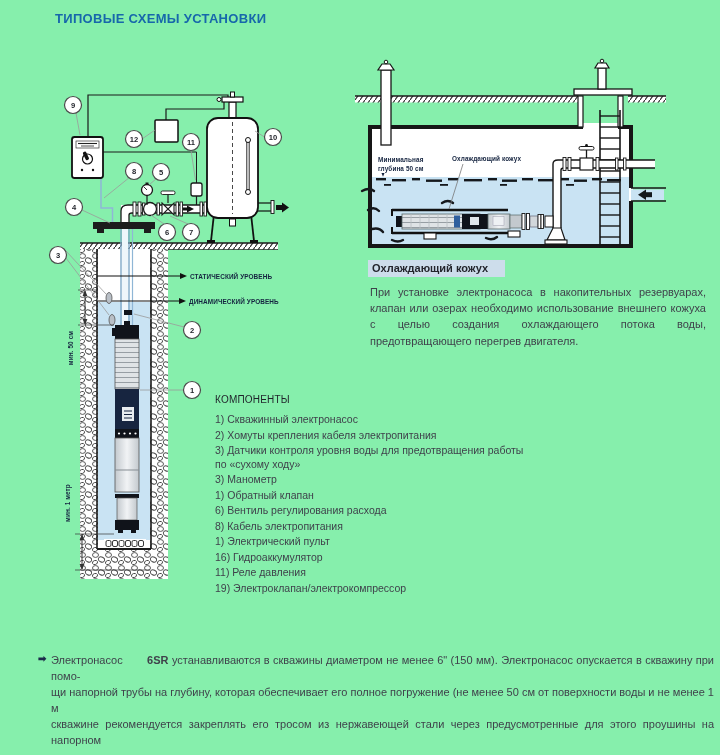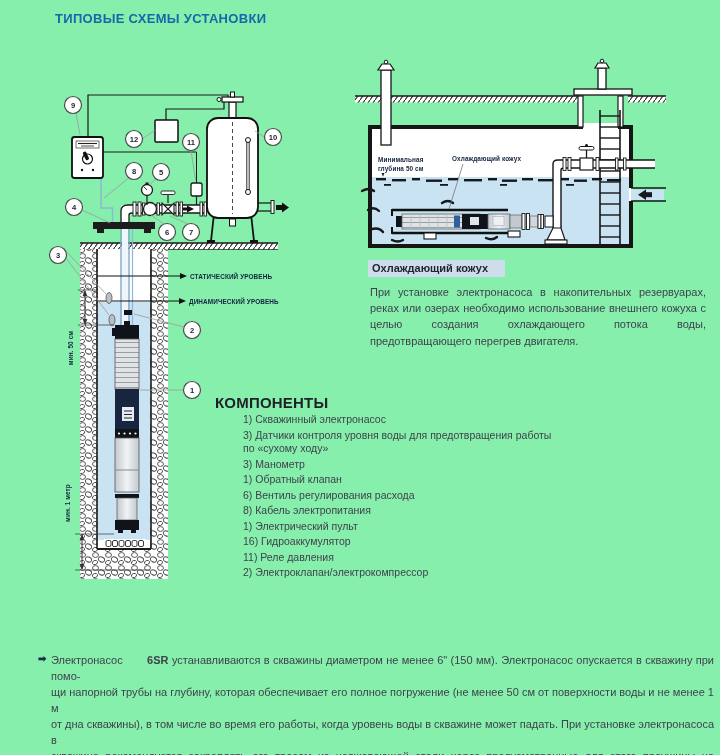--- a/index.html
+++ b/index.html
@@ -8,23 +8,23 @@
   .page-title{position:absolute;left:55px;top:11px;font-size:13px;font-weight:bold;
         color:#1767ab;letter-spacing:.3px;}
   svg text{font-family:"Liberation Sans",sans-serif;}
   .dlabel{font-size:6.4px;font-weight:bold;fill:#14233f;letter-spacing:.1px;}
   .callout-num{font-size:7.6px;font-weight:bold;fill:#23252c;text-anchor:middle;}
   .cooling-heading{position:absolute;left:368px;top:260px;width:133px;height:17px;
         background:#cdddeb;font-size:11px;font-weight:bold;color:#23252c;
         line-height:17px;padding-left:4px;}
   .cooling-body{position:absolute;left:370px;top:284px;width:336px;font-size:11px;
         line-height:16.2px;text-align:justify;color:#3f424b;}
-  .comp-heading{position:absolute;left:215px;top:394px;font-size:15px;
-        font-weight:bold;color:#1f2129;letter-spacing:.2px;text-align:right;}
-  .comp-list{position:absolute;left:215px;top:413px;width:312px;margin-left:28px;}
+  .comp-heading{position:absolute;left:215px;top:394px;font-size:10px;
+        font-weight:normal;color:#1f2129;letter-spacing:.2px;text-align:right;}
+  .comp-list{position:absolute;left:215px;top:413px;width:312px;}
   .comp-item{font-size:10.5px;line-height:13.5px;margin-bottom:2px;color:#3f424b;
         max-width:310px;}
   .footnote{position:absolute;left:38px;top:652px;width:676px;}
   .fn-marker{position:absolute;left:0;top:1px;font-size:10px;color:#1b2a4a;
         font-weight:bold;}
   .fn-line{font-size:11px;line-height:16px;color:#3f424b;padding-left:13px;
         text-align:justify;text-align-last:justify;}
   .fn-bold{font-weight:bold;margin-left:21px;}
 </style>
 </head>
@@ -459,38 +459,38 @@
     <g>
       <text x="28" y="104" class="dlabel">Минимальная</text>
       <text x="28" y="113" class="dlabel">глубина 50 см</text>
       <polygon points="31.5,115 34.5,115 33,118.8" fill="#14233f"></polygon>
       <text x="102" y="103" class="dlabel">Охлаждающий кожух</text>
       <line x1="113" y1="106" x2="99" y2="151" stroke="#777" stroke-width="0.8"></line>
     </g>
   </svg>
 
   <div class="cooling-heading">Охлаждающий кожух</div>
-  <div class="cooling-body">При установке электронасоса в накопительных резервуарах, реках или озерах необходимо использование внешнего кожуха с целью создания охлаждающего потока воды, предотвращающего перегрев двигателя.</div>
+  <div class="cooling-body">При установке электронасоса в накопительных резервуарах, клапан или озерах необходимо использование внешнего кожуха с целью создания охлаждающего потока воды, предотвращающего перегрев двигателя.</div>
 
   <div class="comp-heading">КОМПОНЕНТЫ</div>
   <div class="comp-list">
     <div class="comp-item">1) Скважинный электронасос</div>
+    <div class="comp-item">2) Хомуты крепления кабеля электропитания</div>
     <div class="comp-item">3) Датчики контроля уровня воды для предотвращения работы по «сухому ходу»</div>
     <div class="comp-item">3) Манометр</div>
     <div class="comp-item">1) Обратный клапан</div>
     <div class="comp-item">6) Вентиль регулирования расхода</div>
     <div class="comp-item">8) Кабель электропитания</div>
     <div class="comp-item">1) Электрический пульт</div>
     <div class="comp-item">16) Гидроаккумулятор</div>
     <div class="comp-item">11) Реле давления</div>
-    <div class="comp-item">2) Электроклапан/электрокомпрессор</div>
+    <div class="comp-item">19) Электроклапан/электрокомпрессор</div>
   </div>
 
   <div class="footnote">
     <span class="fn-marker">➡</span>
     <div class="fn-line"><span>Электронасос </span><span class="fn-bold">6SR</span><span> устанавливаются в скважины диаметром не менее 6" (150 мм). Электронасос опускается в скважину при помо-</span></div>
     <div class="fn-line">щи напорной трубы на глубину, которая обеспечивает его полное погружение (не менее 50 см от поверхности воды и не менее 1 м</div>
-    <div class="fn-line">от дна скважины), в том числе во время его работы, когда уровень воды в скважине может падать. При установке электронасоса в</div>
     <div class="fn-line">скважине рекомендуется закреплять его тросом из нержавеющей стали через предусмотренные для этого проушины на напорном</div>
 
   </div>
 
 </div>
 
 </body></html>

